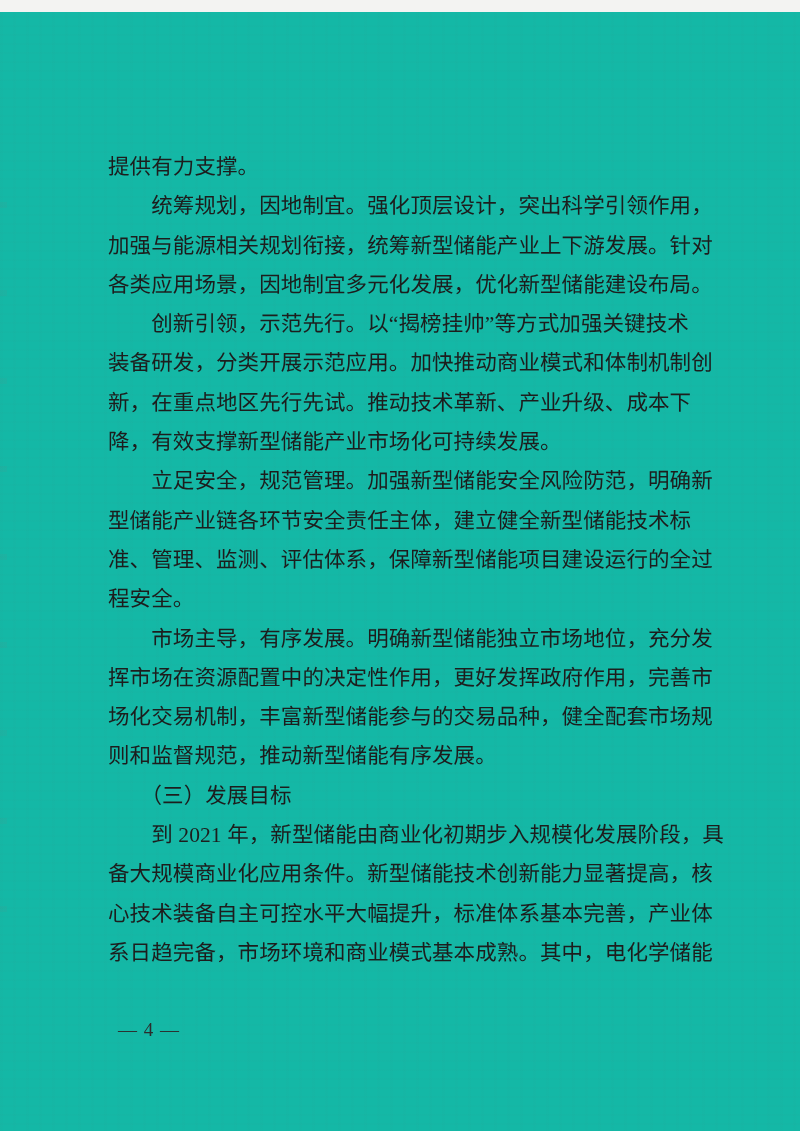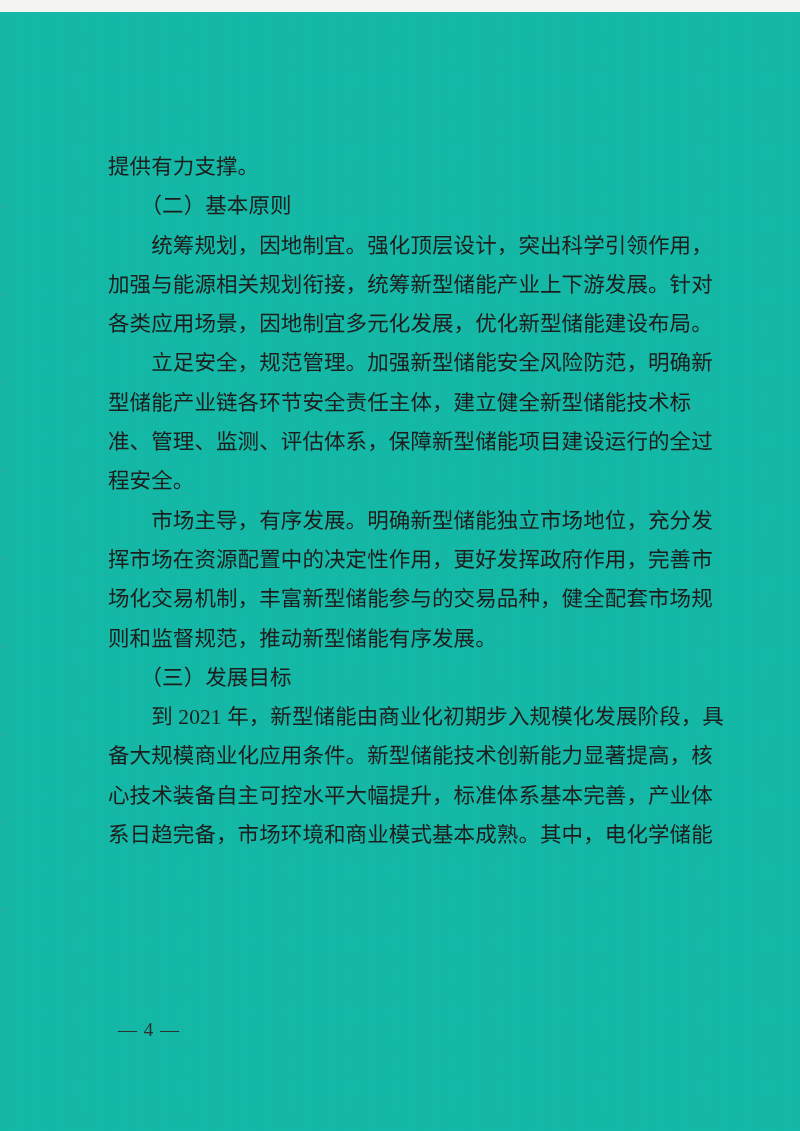--- a/index.html
+++ b/index.html
@@ -62,24 +62,27 @@
 </style>
 </head>
 <body>
 
 <div class="page">
   <div class="noise"></div>
   <div class="edge-smudge"></div>
 
   <div class="content">
     <p class="para">提供有力支撑。</p>
-    <p class="para">　　（二）基本原则</p>
     <p class="para">　　统筹规划，因地制宜。强化顶层设计，突出科学引领作用，
 加强与能源相关规划衔接，统筹新型储能产业上下游发展。针对
 各类应用场景，因地制宜多元化发展，优化新型储能建设布局。</p>
+    <p class="para">　　创新引领，示范先行。以“揭榜挂帅”等方式加强关键技术
+装备研发，分类开展示范应用。加快推动商业模式和体制机制创
+新，在重点地区先行先试。推动技术革新、产业升级、成本下
+降，有效支撑新型储能产业市场化可持续发展。</p>
     <p class="para">　　立足安全，规范管理。加强新型储能安全风险防范，明确新
 型储能产业链各环节安全责任主体，建立健全新型储能技术标
 准、管理、监测、评估体系，保障新型储能项目建设运行的全过
 程安全。</p>
     <p class="para">　　市场主导，有序发展。明确新型储能独立市场地位，充分发
 挥市场在资源配置中的决定性作用，更好发挥政府作用，完善市
 场化交易机制，丰富新型储能参与的交易品种，健全配套市场规
 则和监督规范，推动新型储能有序发展。</p>
     <p class="para">　　（三）发展目标</p>
     <p class="para">　　到 2021 年，新型储能由商业化初期步入规模化发展阶段，具

